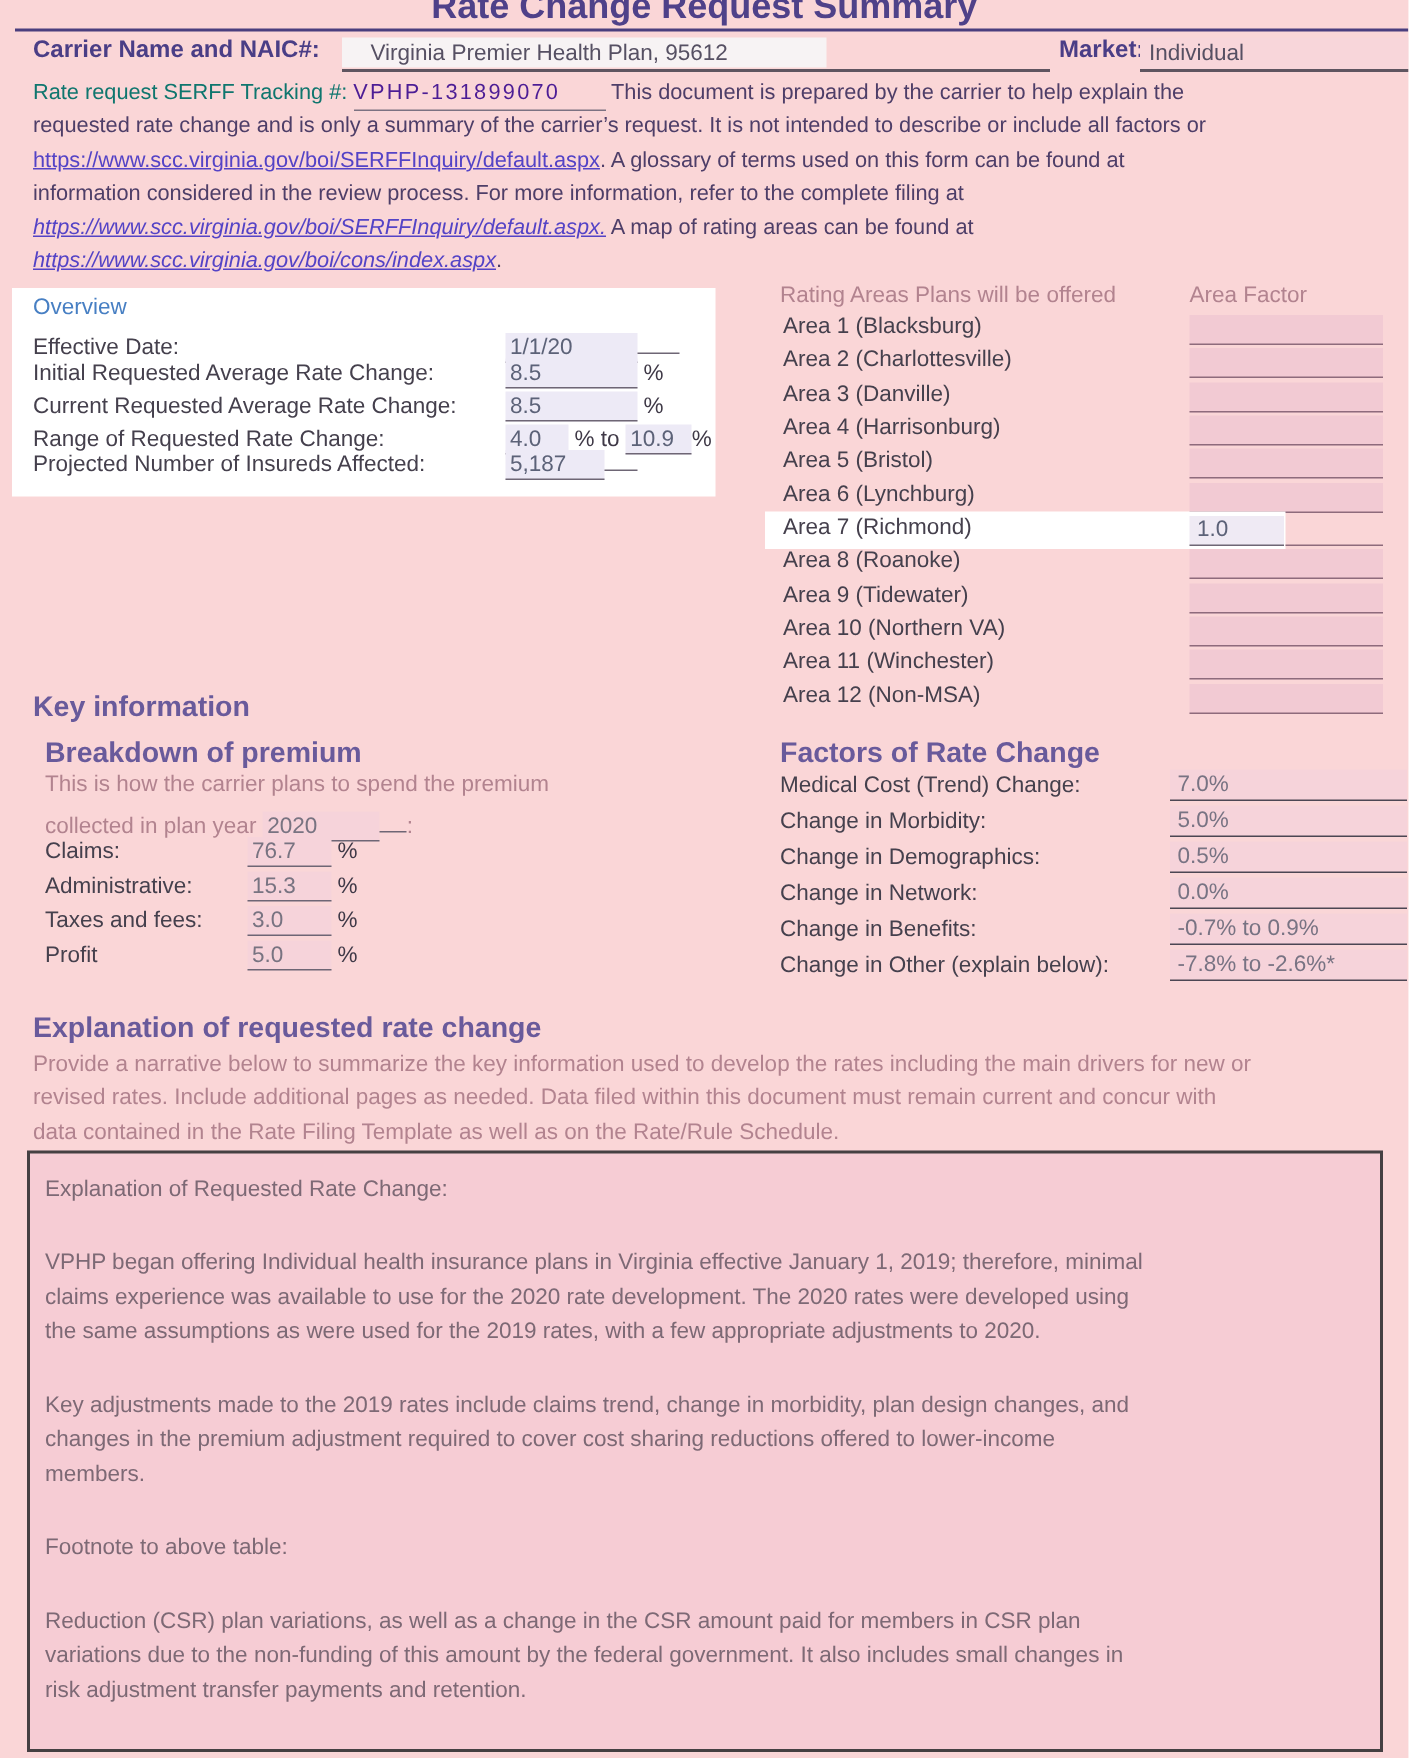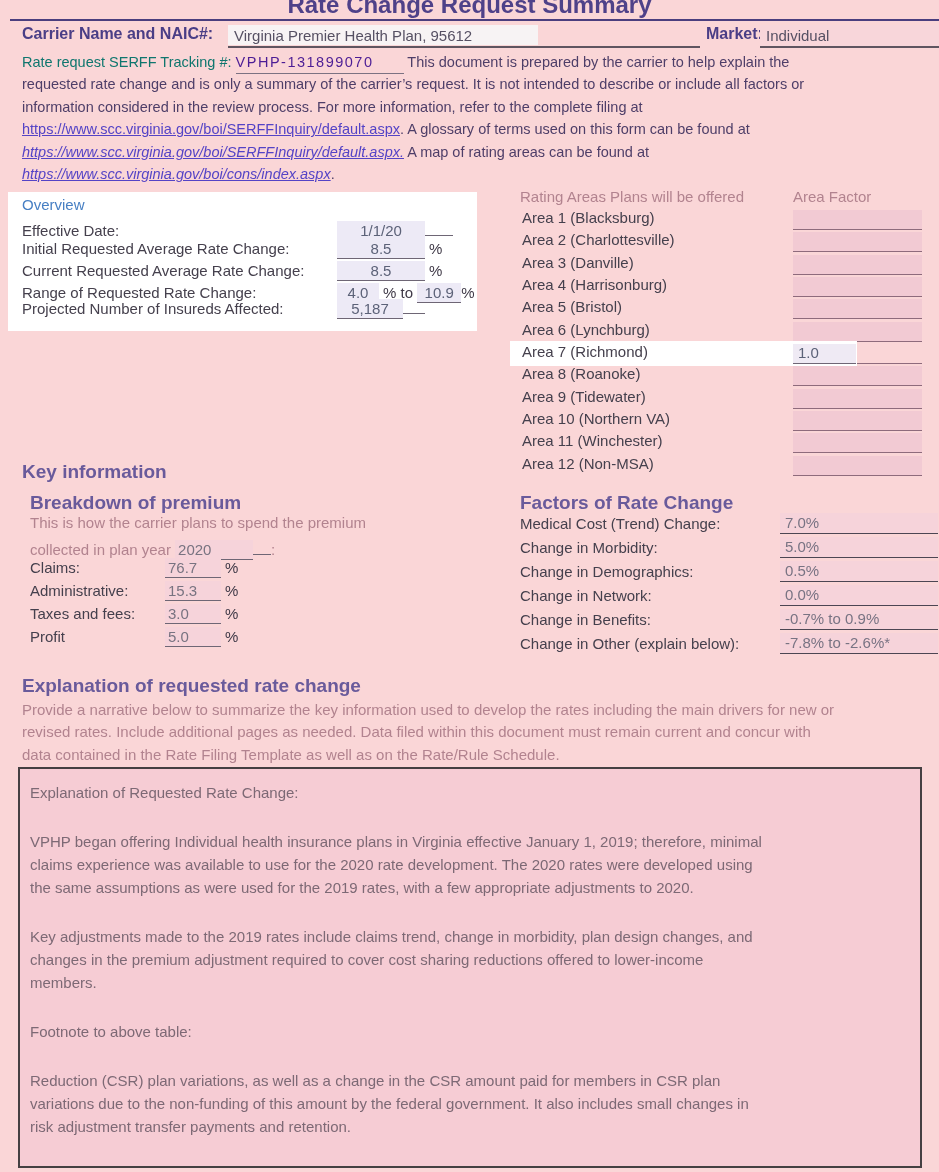--- a/index.html
+++ b/index.html
@@ -6,38 +6,38 @@
   .page{position:relative;width:939px;height:1172px;background:#fad6d7;overflow:hidden;
         font-family:"Liberation Sans",sans-serif;}
 
   .title{position:absolute;top:-9px;left:0;width:939px;text-align:center;
          font-size:24px;font-weight:bold;color:#4f4189;white-space:nowrap;}
   .title-rule{position:absolute;top:19px;left:10px;width:929px;height:2px;background:#4a3e7e;}
 
   .lbl-bold{position:absolute;font-size:16px;font-weight:bold;color:#4a3e86;white-space:nowrap;}
   .carrier-ul{position:absolute;left:228px;top:25px;width:472px;height:21px;border-bottom:2px solid#5f5560;}
   .carrier-hl{position:absolute;left:0;top:0;width:304px;height:20px;background:#f7f3f4;
-              font-size:15px;color:#565063;padding-left:6px;line-height:21px;white-space:nowrap;}
+              font-size:15px;color:#565063;padding-left:19px;line-height:21px;white-space:nowrap;}
   .market-field{position:absolute;left:760px;top:25px;width:177px;height:21px;background:#f8d6da;
               border-bottom:2px solid#5f5560;font-size:15px;color:#565063;padding-left:6px;line-height:21px;}
 
   .intro{position:absolute;left:22px;top:51px;width:910px;}
   .iline{height:22.4px;line-height:22.4px;font-size:14.5px;color:#4e3e68;white-space:nowrap;}
   .mauve{color:#0f766e;}
   .track-field{display:inline-block;min-width:168px;border-bottom:1.6px solid#7c7282;color:#4c1d95;letter-spacing:1.5px;}
   a.ilink{color:#5443c6;text-decoration:underline;cursor:pointer;}
   a.it{font-style:italic;}
 
   .ov-box{position:absolute;left:8px;top:192px;width:469px;height:139px;background:#ffffff;}
   .hov{position:absolute;left:22px;top:196px;font-size:15px;font-weight:normal;color:#477fc3;}
   .ov-row{position:absolute;left:22px;height:22px;font-size:15px;color:#45404d;white-space:nowrap;}
   .ov-label{display:inline-block;width:315px;}
   .field{display:inline-block;height:19px;border-bottom:1.6px solid#6e6675;padding:0 3px;
          color:#5c6278;font-size:15px;line-height:19px;}
-  .lav{background:#edeaf6;text-align:center;}
+  .lav{background:#edeaf6;}
   .pnk{background:#f6d3da;color:#787381;}
   .tail{display:inline-block;height:18px;border-bottom:1.6px solid#6e6675;}
 
   .ra-h{position:absolute;font-size:15px;color:#b2838f;white-space:nowrap;}
   .ra-row{position:absolute;left:522px;height:22px;font-size:15px;color:#45404d;white-space:nowrap;}
   .ra-factor{position:absolute;left:271px;top:1px;width:129px;height:19px;background:#f2cad3;
              border-bottom:1.6px solid#8e6b7c;font-size:15px;color:#5c6278;}
   .ra-band{position:absolute;left:-12px;top:-2px;width:347px;height:25px;background:#ffffff;}
   .ra-fld7{position:absolute;left:271px;top:1px;width:58px;height:19px;background:#efeaf4;
            border-bottom:1.6px solid#6e6675;font-size:15px;color:#5c6278;padding-left:5px;}
@@ -75,22 +75,22 @@
   <span class="lbl-bold" style="left:22px;top:25px;">Carrier Name and NAIC#:</span>
   <span class="carrier-ul">
       <span class="carrier-hl">Virginia Premier Health Plan, 95612</span>
     </span>
   <span class="lbl-bold" style="left:706px;top:25px;">Market:</span>
   <span class="market-field">Individual</span>
 
   <div class="intro">
     <div class="iline"><span class="mauve">Rate request SERFF Tracking #:</span> <span class="track-field">VPHP-131899070</span> <span>This document is prepared by the carrier to help explain the</span></div>
     <div class="iline">requested rate change and is only a summary of the carrier’s request.  It is not intended to describe or include all factors or</div>
+    <div class="iline"><a class="ilink">https://www.scc.virginia.gov/boi/SERFFInquiry/default.aspx</a><span>.  A glossary of terms used on this form can be found at</span></div>
     <div class="iline">information considered in the review process.  For more information, refer to the complete filing at</div>
-    <div class="iline"><a class="ilink">https://www.scc.virginia.gov/boi/SERFFInquiry/default.aspx</a><span>.  A glossary of terms used on this form can be found at</span></div>
     <div class="iline"><a class="ilink it">https://www.scc.virginia.gov/boi/SERFFInquiry/default.aspx.</a><span> A map of rating areas can be found at</span></div>
     <div class="iline"><a class="ilink it">https://www.scc.virginia.gov/boi/cons/index.aspx</a><span>.</span></div>
   </div>
 
   <div class="ov-box"></div>
   <div class="hov">Overview</div>
   <div class="ov-row" style="top:217px;">
     <span class="ov-label">Effective Date:</span><span class="field lav" style="width:82px;">1/1/20</span><span class="tail" style="width:28px;"></span>
   </div>
   <div class="ov-row" style="top:239px;">

